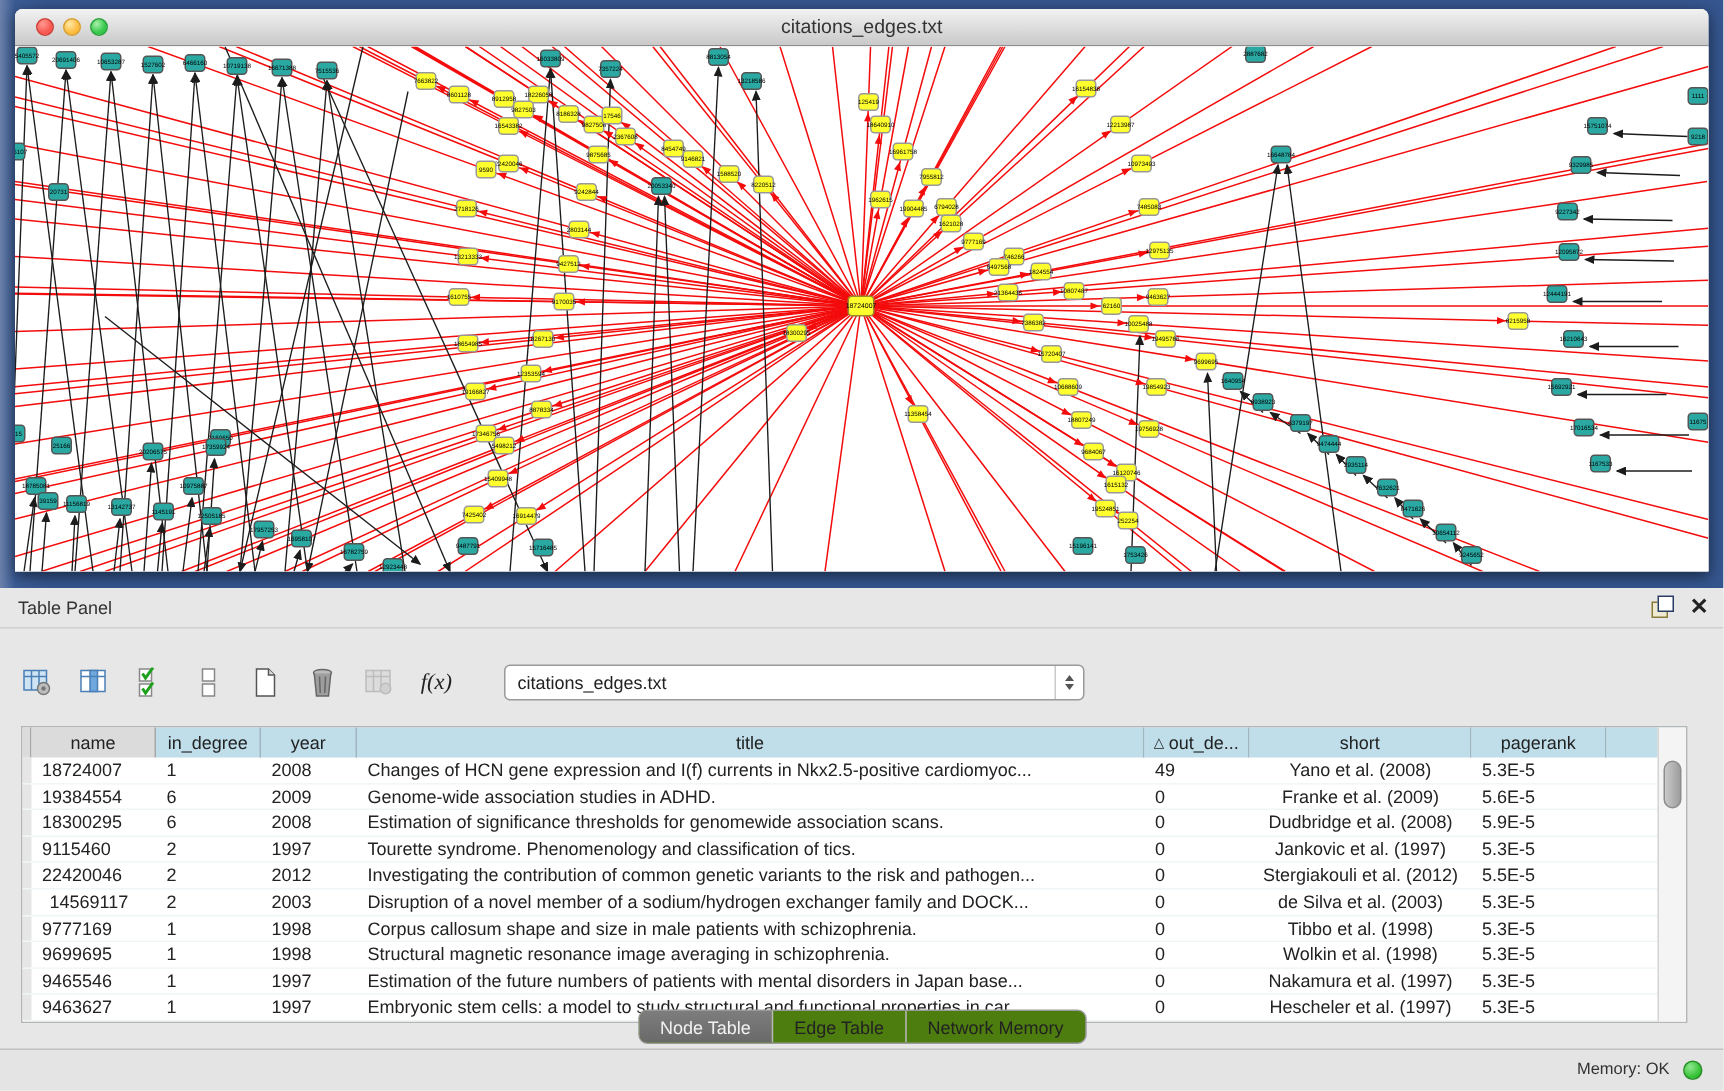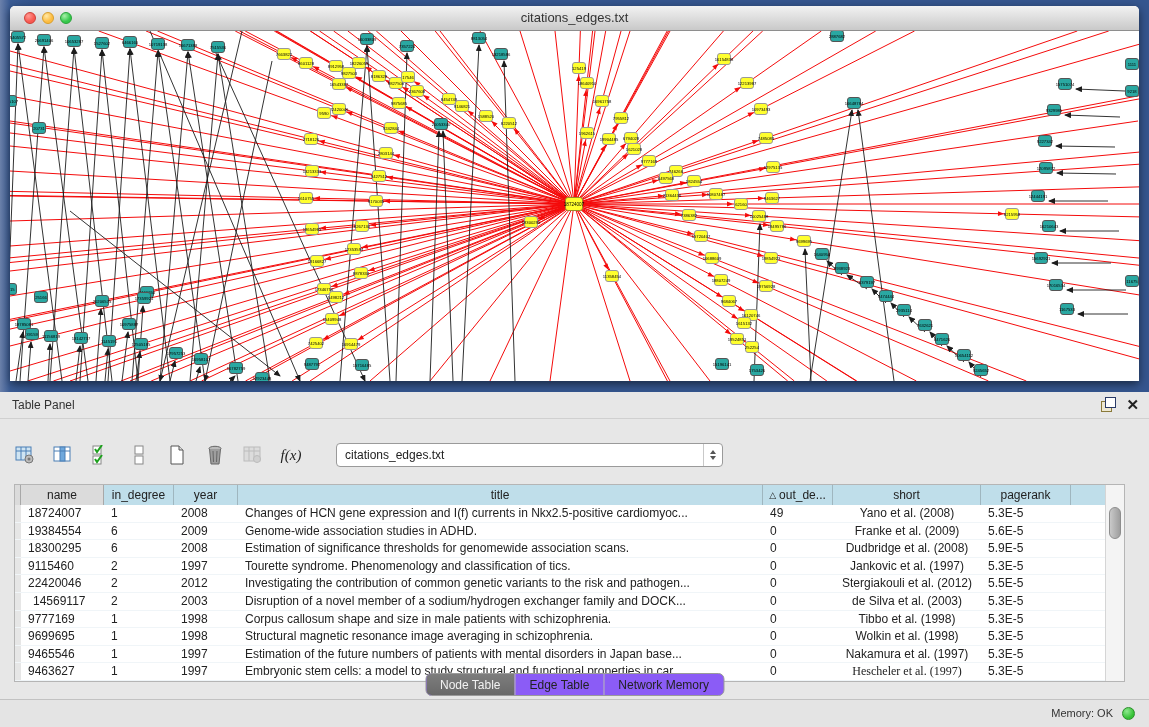--- a/index.html
+++ b/index.html
@@ -47,21 +47,21 @@
   .tbody{position:relative;}
   .tr{display:flex;height:16.6px;font-size:12px;color:#222;border-bottom:1px solid #f0f5f8;}
   .td{box-sizing:border-box;overflow:hidden;white-space:nowrap;line-height:16.6px;}
   .td.l{padding-left:7px;text-align:left;}
   .td.c{text-align:center;}
   .vscroll{position:absolute;right:0;top:0;bottom:0;width:18px;background:#f4f4f4;border-left:1px solid #d5d5d5;}
   .vthumb{position:absolute;left:2.5px;top:22px;width:12px;height:32px;border-radius:6px;
     background:linear-gradient(90deg,#c9c9c9,#9e9e9e);border:1px solid #8d8d8d;box-sizing:border-box;}
   
   .tabs{position:absolute;left:50%;top:281px;transform:translateX(-50%);display:flex;
-    border:1px solid #9a9a9a;border-radius:6px;overflow:hidden;background:#8b5cf6;height:21px;}
+    border:1px solid #9a9a9a;border-radius:6px;overflow:hidden;background:#4d7c0f;height:21px;}
   .tab{padding:0 14px;font-size:12px;color:#222;display:flex;align-items:center;border-right:1px solid #b9b9b9;}
   .tab:last-child{border-right:none;}
   .tab.sel{background:linear-gradient(#7d7d7d,#696969);color:#f2f2f2;}
   
   .statusbar{position:absolute;left:0;bottom:0;width:1149px;height:27px;background:#E4E4E4;border-top:1px solid #c2c2c2;}
   .mem{position:absolute;right:36px;top:7px;font-size:11px;color:#333;}
   .memdot{position:absolute;right:14px;top:7px;width:13px;height:13px;border-radius:50%;
     background:radial-gradient(circle at 35% 30%,#8fe98f,#35c135 65%);border:1px solid #2a8f2a;box-sizing:border-box;}
 </style>
 </head>
@@ -1050,21 +1050,21 @@
           <div class="td c" style="width: 148px;">Nakamura et al. (1997)</div>
           <div class="td l" style="width: 90px;">5.3E-5</div>
         </div>
         <div class="tr">
           <div class="td" style="width: 6px; background: rgb(230, 230, 230);"></div>
           <div class="td l" style="width: 83px;">9463627</div>
           <div class="td l" style="width: 70px;">1</div>
           <div class="td l" style="width: 64px;">1997</div>
           <div class="td l" style="width: 525px;">Embryonic stem cells: a model to study structural and functional properties in car...</div>
           <div class="td l" style="width: 70px;">0</div>
-          <div class="td c" style="width: 148px; font-family: Liberation Serif, serif;">Hescheler et al. (1997)</div>
+          <div class="td c" style="width: 148px;">Hescheler et al. (1997)</div>
           <div class="td l" style="width: 90px;">5.3E-5</div>
         </div>
       </div>
     <div class="vscroll" id="vscroll">
       <div class="vthumb"></div>
     </div>
   </div>
 
   <div class="tabs" id="tabbar">
       <div class="tab sel">Node Table</div>

